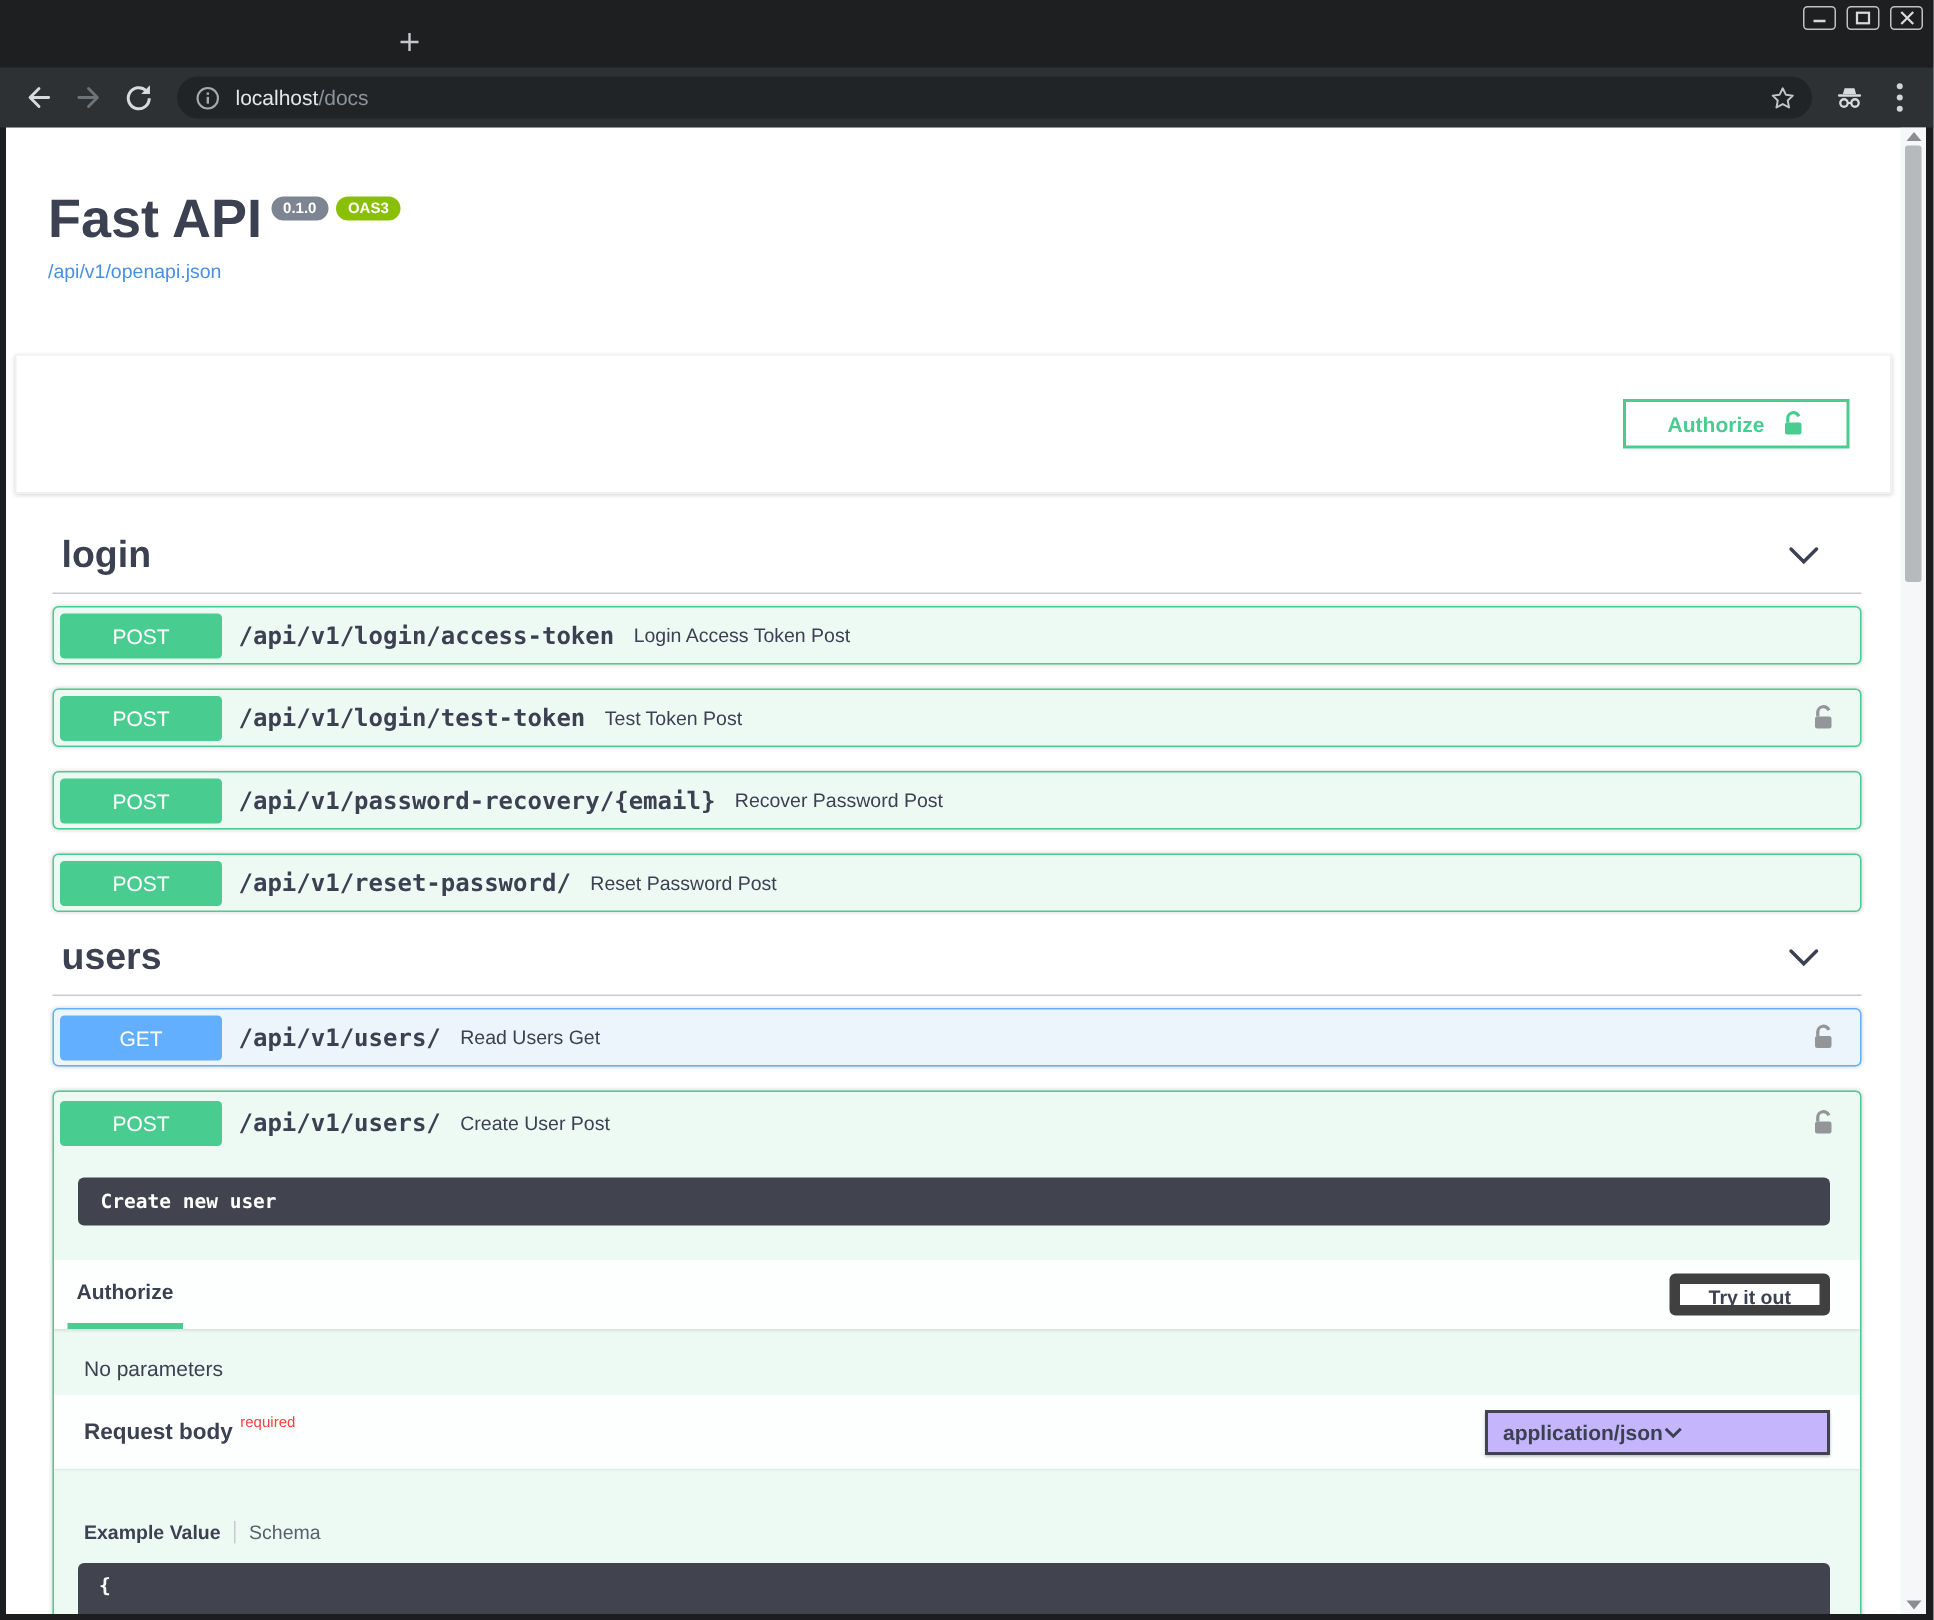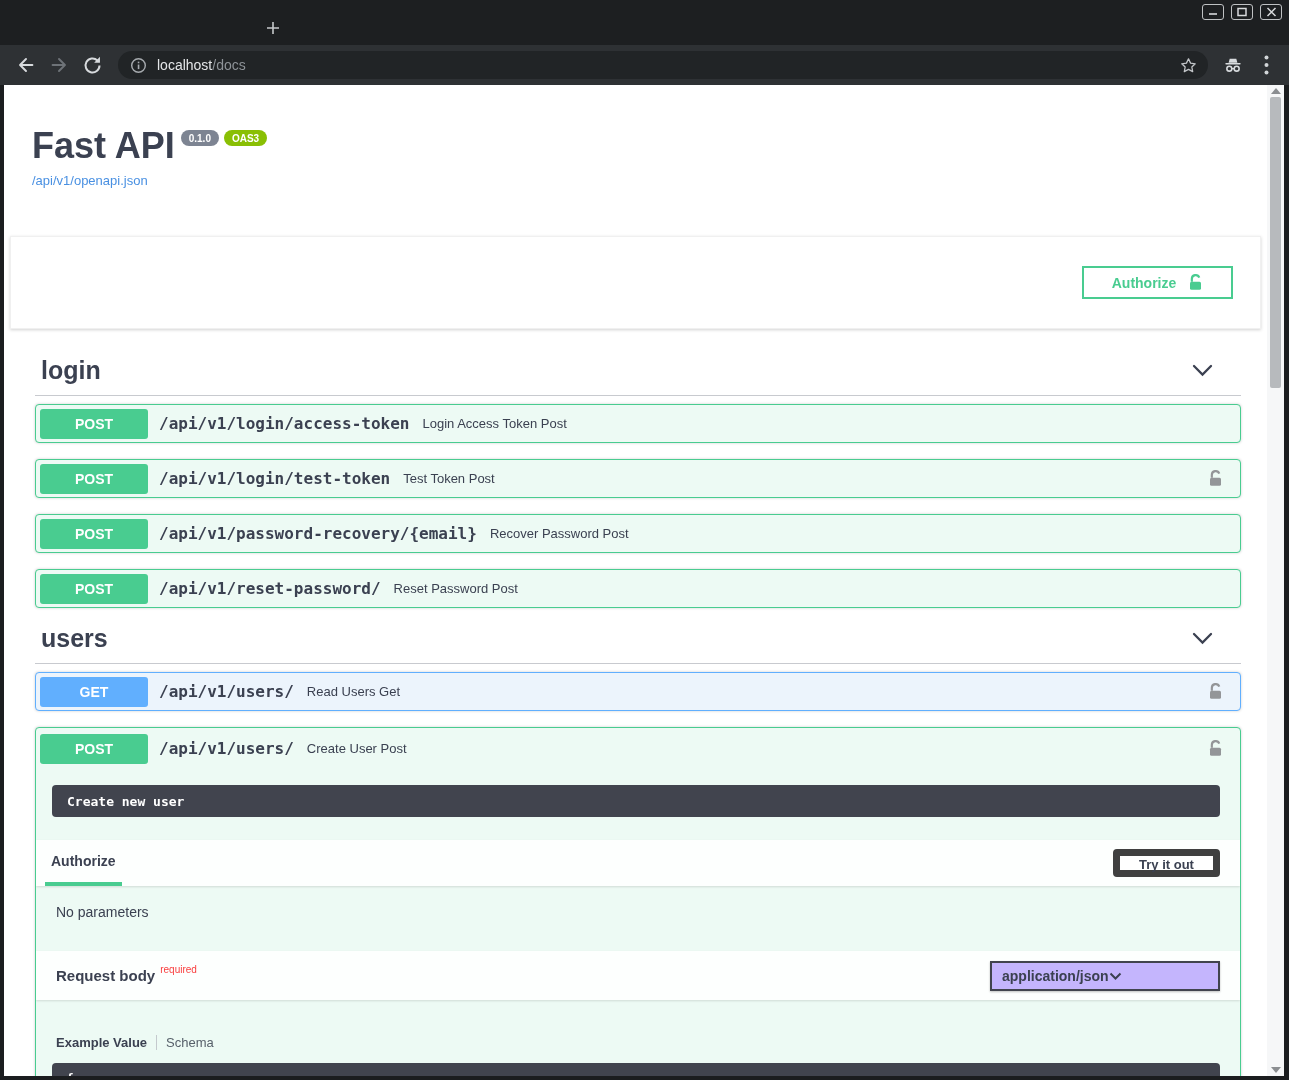--- a/index.html
+++ b/index.html
@@ -86,21 +86,21 @@
   .section-rows { padding-top:8px; }
 
   .op {
     height:39px; border-radius:4px; margin-bottom:16px;
     display:flex; align-items:center; padding:0 17px 0 4px;
     box-shadow:0 0 3px rgba(0,0,0,.19); cursor:pointer;
   }
   .op.post { background:#edfaf4; border:1px solid #49cc90; }
   .op.get  { background:#ecf4fc; border:1px solid #61affe; }
   .op-badge {
-    width:108px; height:30px; border-radius:3px; color:#fff; font-weight:bold; font-size:14px;
+    width:108px; height:30px; border-radius:3px; color:#fff; font-weight:normal; font-size:14px;
     display:flex; align-items:center; justify-content:center; font-family:"Liberation Sans",sans-serif;
   }
   .op.post .op-badge, .expanded-block .op-badge { background:#49cc90; }
   .op.get .op-badge { background:#61affe; }
   .op-path { margin-left:11px; font-family:"DejaVu Sans Mono", monospace; font-weight:bold; font-size:16px; color:#3b4151; }
   .op-summary { margin-left:13px; font-size:13px; color:#3b4151; }
   .op-lock { margin-left:auto; display:flex; align-items:center; }
 
   
   .expanded-block {
@@ -120,21 +120,21 @@
     box-shadow:0 1px 2px rgba(0,0,0,.12); display:flex; align-items:center; padding:0 20px 0 9px;
   }
   .param-tab {
     height:100%; display:flex; align-items:center; padding:0 6px;
     border-bottom:4px solid #49cc90; font-size:14px; font-weight:bold; color:#3b4151; cursor:pointer;
   }
   .tryout-btn {
     margin-left:auto; width:107px; height:28px; background:#fff; border:7px solid #404040; border-radius:4px;
     font-size:13px; font-weight:bold; color:#3b4151; cursor:pointer; font-family:"Liberation Sans",sans-serif;
   }
-  .params-body { padding:18px 20px 31px; font-size:14px; color:#3b4151; }
+  .params-body { padding:18px 20px 10px; font-size:14px; color:#3b4151; }
   .rb-header { margin-top:0; height:49px; padding:0 20px; }
   .rb-label { font-size:15px; font-weight:bold; color:#3b4151; }
   .rb-required { font-size:10px; color:#f93e3e; position:relative; top:-6px; margin-left:5px; }
   .media-select {
     margin-left:auto; width:230px; height:30px; background:#c4b5fd; border:2px solid #41444e; border-radius:0;
     box-shadow:0 1px 2px rgba(0,0,0,.25); display:flex; align-items:center; padding:0 10px; cursor:pointer;
   }
   .media-select span { font-size:14px; font-weight:bold; color:#3b4151; flex:1; }
   .example-tabs { margin:35px 0 0 20px; display:flex; align-items:center; font-size:13px; }
   .tab-example { font-weight:bold; color:#3b4151; cursor:pointer; }

